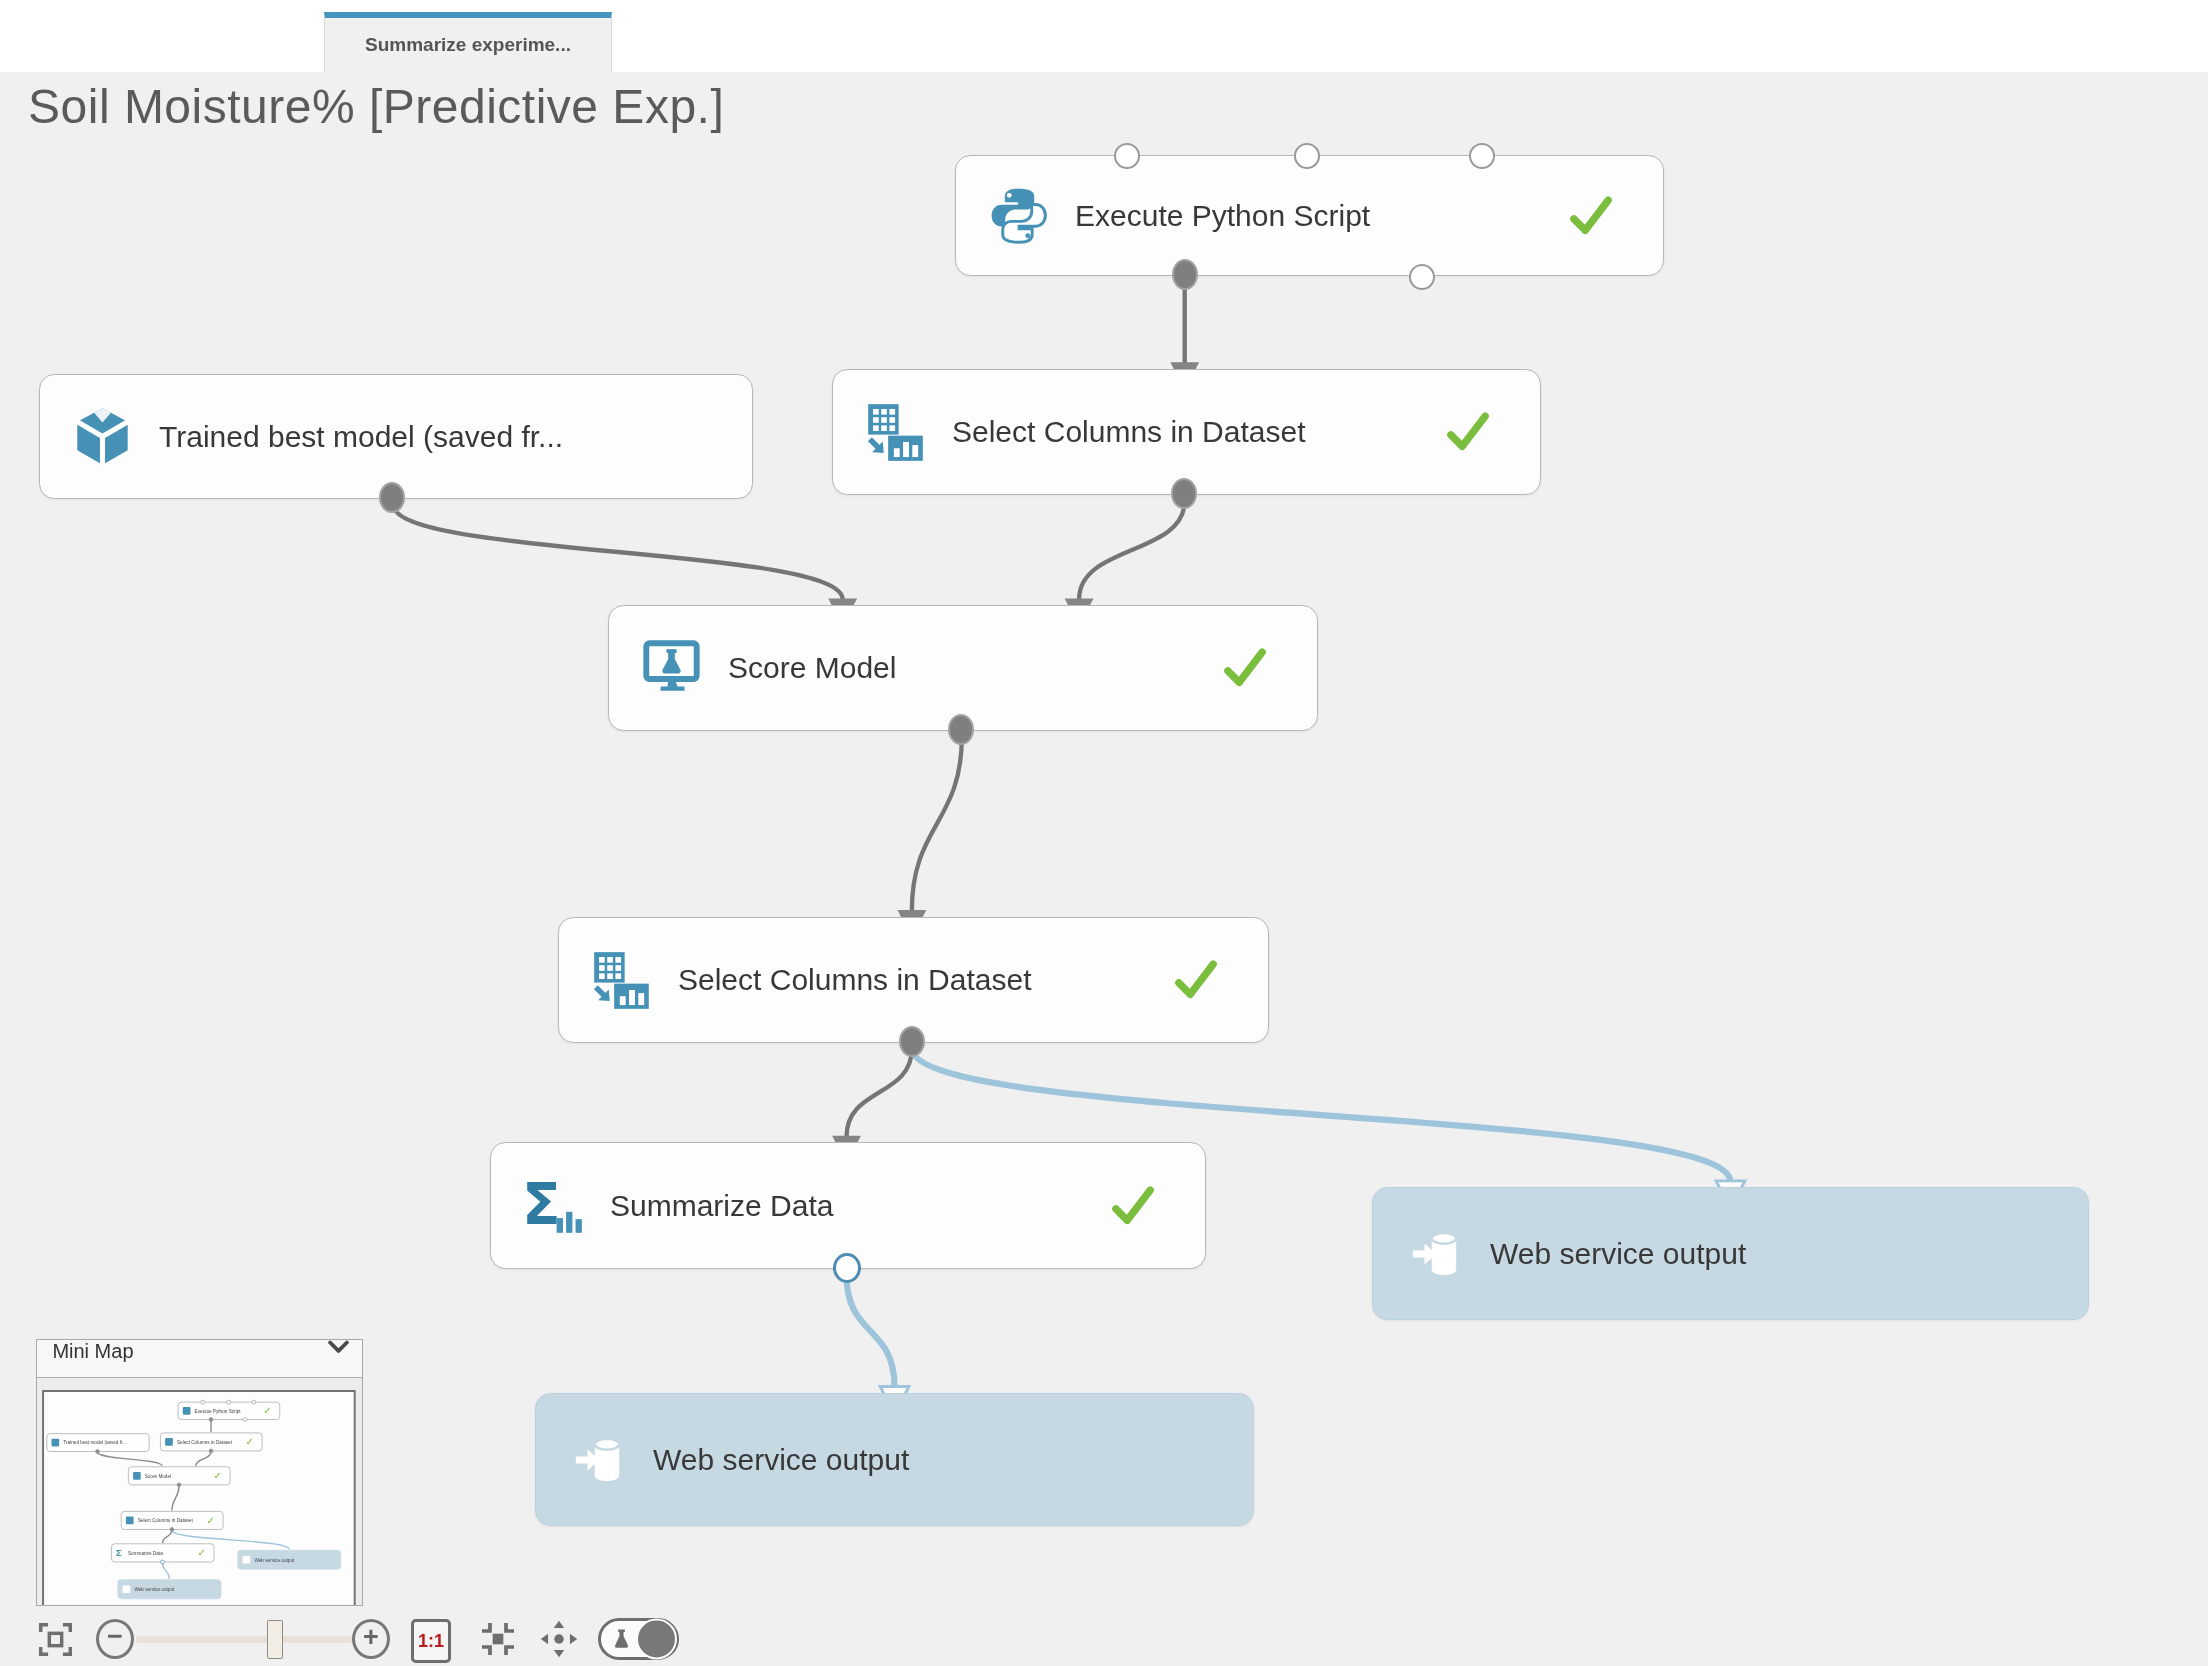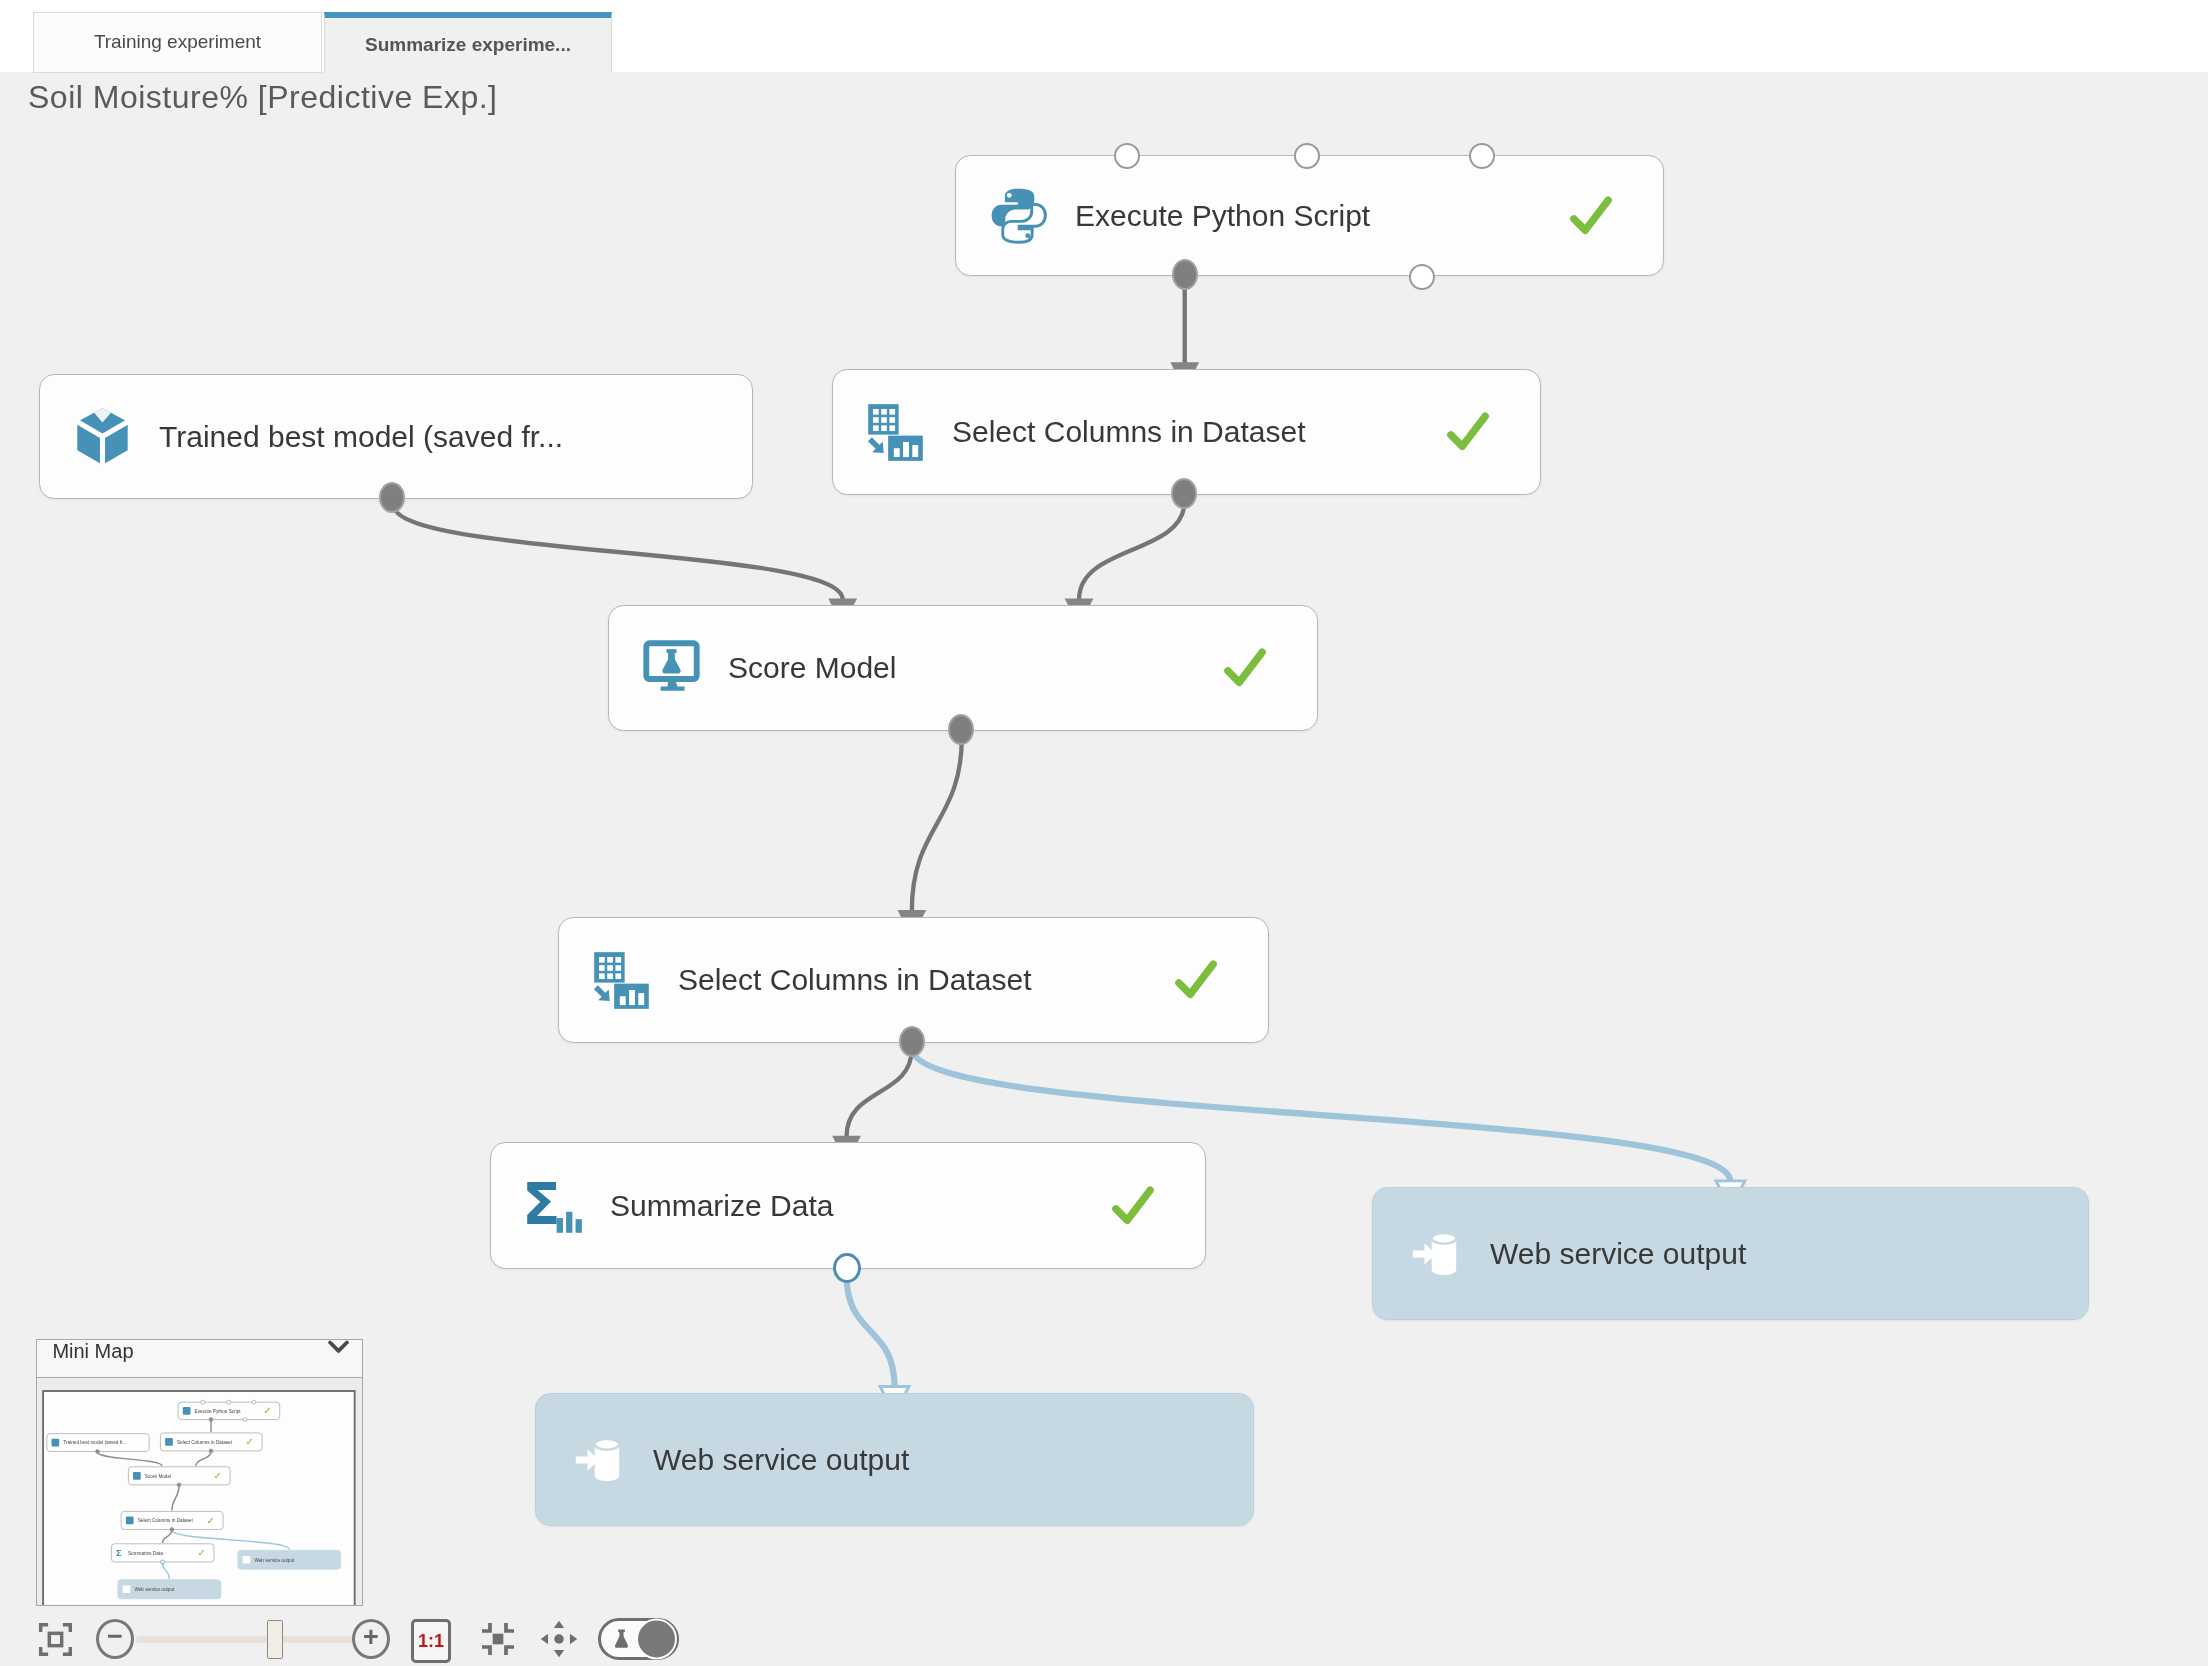--- a/index.html
+++ b/index.html
@@ -6,21 +6,21 @@
   body{
     width:2209px;height:1667px;overflow:hidden;
     font-family:"Liberation Sans","DejaVu Sans",sans-serif;
     background:#f0f0f0;position:relative;
   }
   
   .topbar{position:absolute;left:0;top:0;width:2209px;height:72px;background:#ffffff;z-index:5;}
   .tab{position:absolute;top:11.5px;height:61px;box-sizing:border-box;display:flex;align-items:center;justify-content:center;cursor:pointer;}
   .tab-training{left:33px;width:289px;background:#fcfcfc;border:1px solid #d9d9d9;color:#4a4a4a;font-size:19px;}
   .tab-predictive{left:324px;width:288px;background:#f0f0f0;border-left:1px solid #d9d9d9;border-right:1px solid #d9d9d9;border-top:6.7px solid #4596be;color:#555555;font-size:19px;font-weight:bold;}
-  .page-title{position:absolute;left:28px;top:79px;font-size:32px;font-weight:300;color:#5a5a5a;z-index:4;letter-spacing:0.5px;}
+  .page-title{position:absolute;left:28px;top:79px;font-size:48px;font-weight:300;color:#5a5a5a;z-index:4;letter-spacing:0.5px;}
   
   .canvas{position:absolute;left:0;top:0;width:2209px;height:1667px;}
   svg.wires{position:absolute;left:0;top:0;z-index:1;}
   .node{position:absolute;box-sizing:border-box;background:#fdfdfd;border:1.9px solid #b6b6b6;border-radius:15.4px;
         display:flex;align-items:center;z-index:2;box-shadow:0 1px 2.9px rgba(0,0,0,.06);cursor:pointer;}
   .node.webservice{background:#c6d9e3;border:1.9px solid #b9d1dd;}
   .node .nicon{flex:none;margin-left:31px;width:63px;height:63px;}
   .node .nlabel{margin-left:25px;font-size:30px;color:#383838;white-space:nowrap;}
   .node .ncheck{position:absolute;right:50px;top:50%;transform:translateY(-50%);width:44px;height:40px;}
   .port{position:absolute;box-sizing:border-box;border-radius:50%;background:#ffffff;border:2.9px solid #9a9a9a;width:26px;height:26px;z-index:3;cursor:crosshair;}
@@ -195,23 +195,20 @@
    <polygon points="1,13 7.5,13 7.5,9.2 14,15 7.5,20.8 7.5,17 1,17" fill="#fff"></polygon>
    <path d="M11.5 6.3 c0-2 3-3.2 6.8-3.2 s6.8 1.2 6.8 3.2 v17.2 c0 2-3 3.2-6.8 3.2 s-6.8-1.2-6.8-3.2 z" fill="#fff"></path>
    <ellipse cx="18.3" cy="6.3" rx="6.8" ry="3" fill="#fff" stroke="#c6d9e3" stroke-width="1.4"></ellipse>
           </svg></span>
         <span class="nlabel">Web service output</span>
       </div>
     </div>
 </div>
 
 <div class="topbar">
-  <div class="tab tab-training">
-    <span>Training experiment</span>
-  </div>
   <div class="tab tab-predictive">
     <span>Summarize experime...</span>
   </div>
 </div>
 
 <div class="page-title">Soil Moisture% [Predictive Exp.]</div>
 
 <div class="minimap">
   <div class="mm-header">
     <span class="mm-title">Mini Map</span>

